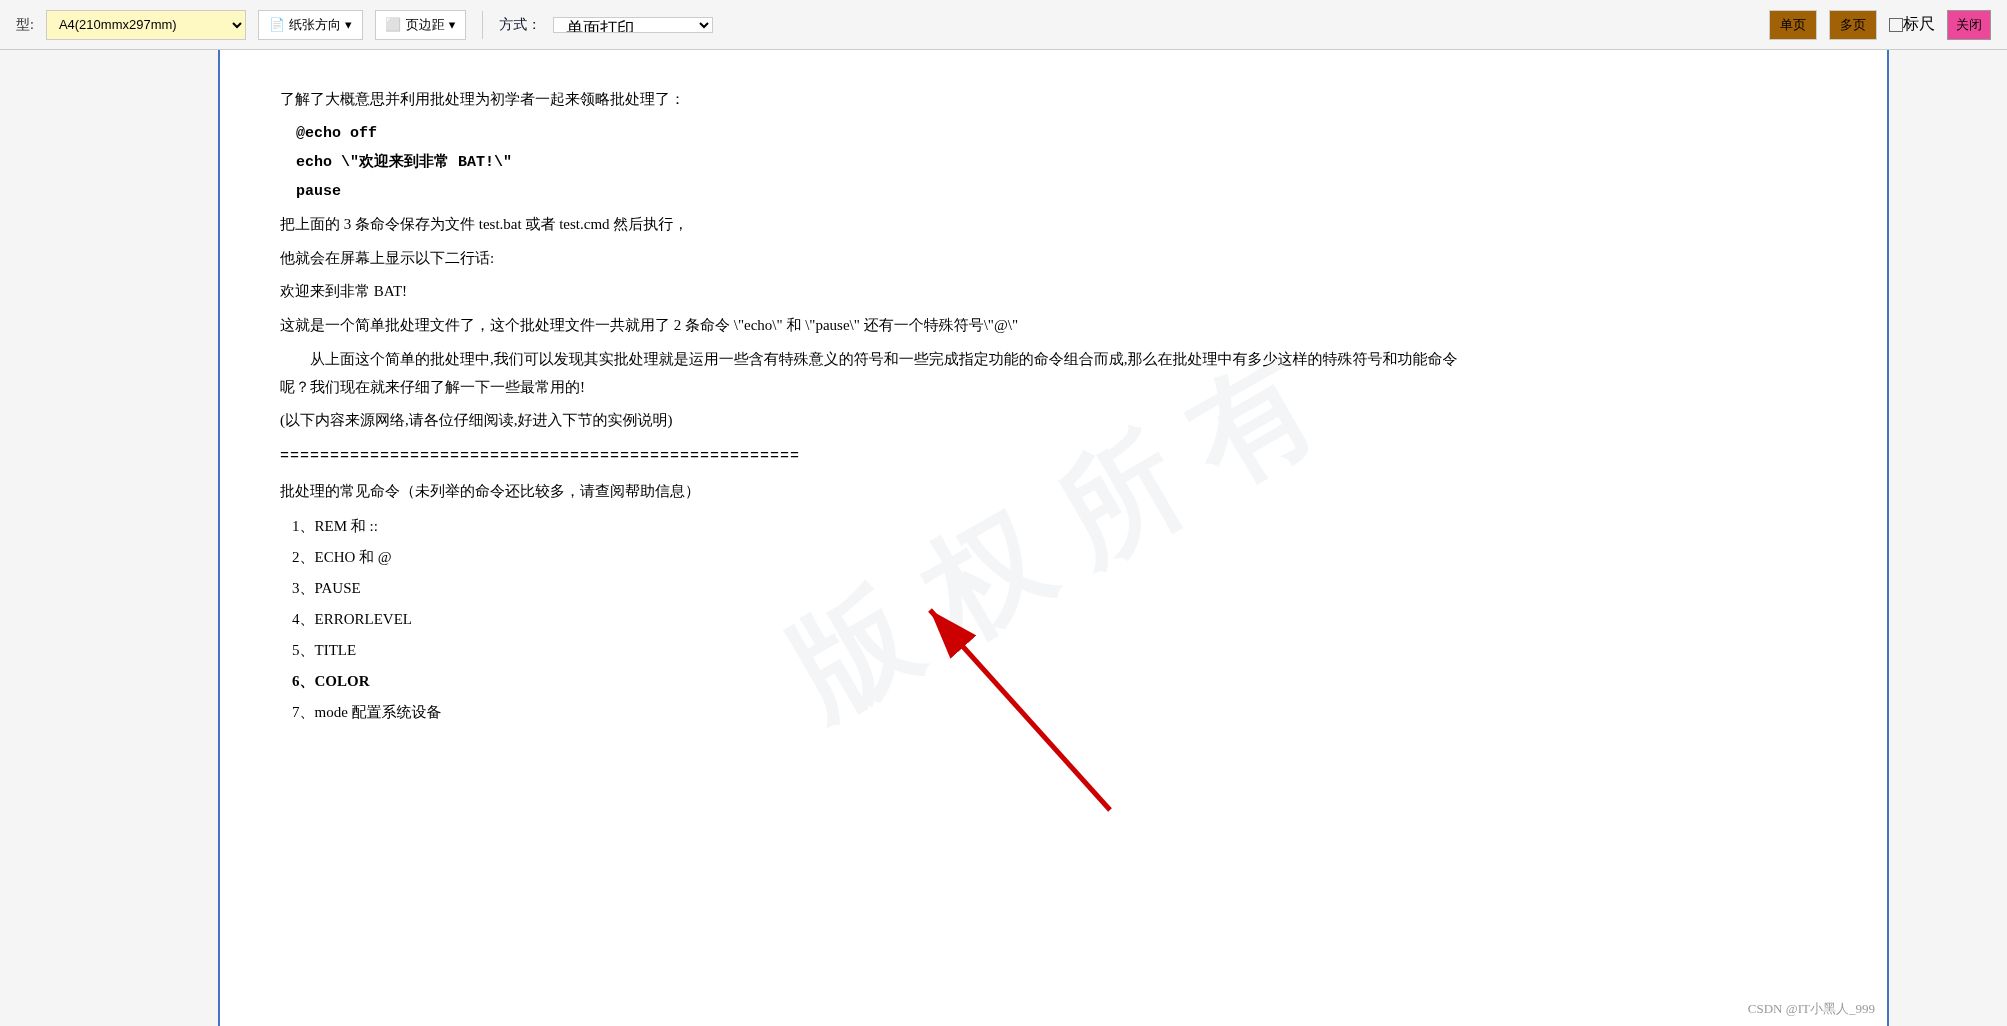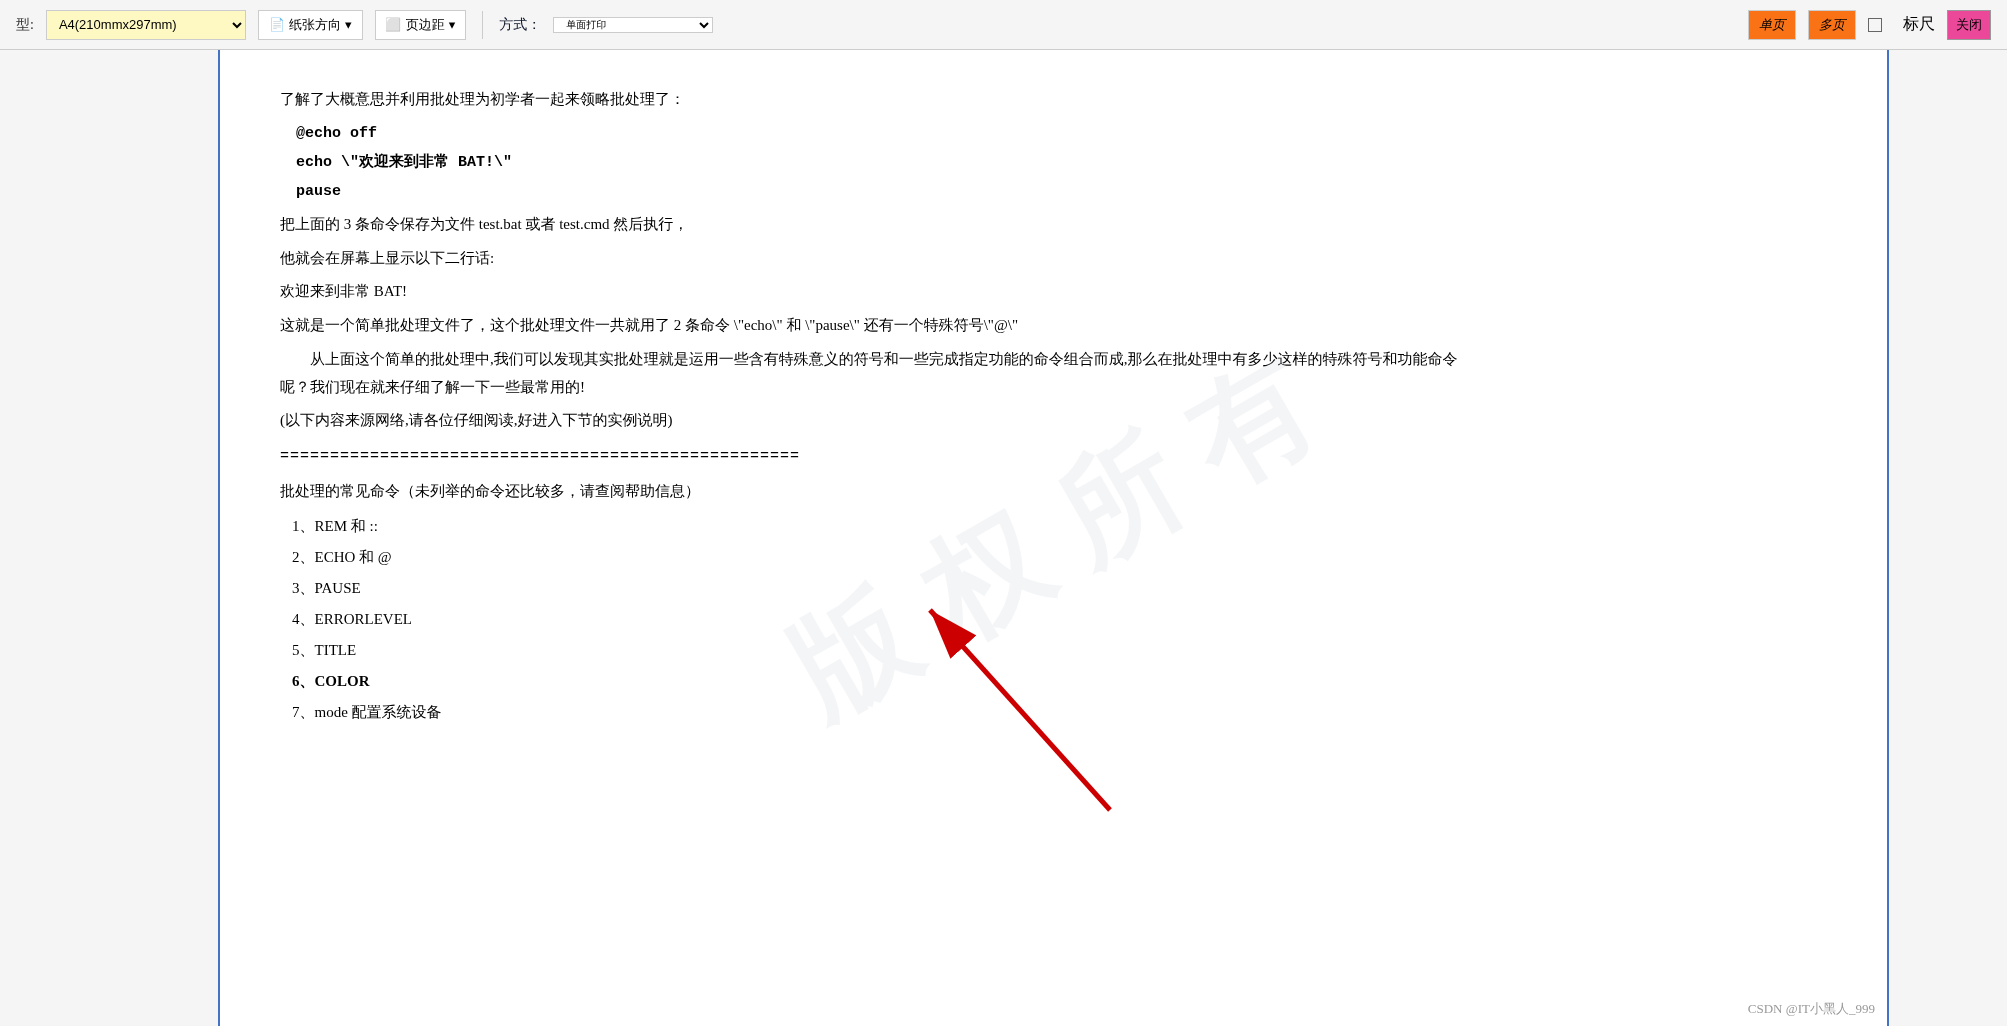--- a/index.html
+++ b/index.html
@@ -48,40 +48,39 @@
       display: flex;
       align-items: center;
       gap: 4px;
     }
     .toolbar-separator { width: 1px; height: 28px; background: #ccc; margin: 0 4px; }
     .toolbar-method-label { font-size: 14px; color: #0f172a; }
     .toolbar-method-select {
       height: 16px;
       border: 1px solid #ccc;
       background: #fff;
-      font-size: 10px;
+      font-size: 17px;
       padding: 0 8px;
       min-width: 160px;
       cursor: pointer;
     }
     .toolbar-right {
       margin-left: auto;
       display: flex;
       align-items: center;
       gap: 12px;
     }
     .toolbar-right-btn {
       height: 30px;
       border: 1px solid #ccc;
-      background: #f97316;
+      background: #a16207;
       font-size: 13px;
       padding: 0 10px;
       cursor: pointer;
       white-space: nowrap;
-      font-style: italic;
     }
     .close-btn {
       height: 30px;
       border: 1px solid #999;
       background: #ec4899;
       font-size: 13px;
       padding: 0 8px;
       cursor: pointer;
     }
 
@@ -221,21 +220,21 @@
   <div class="toolbar-separator"></div>
 
   <span class="toolbar-method-label">方式：</span>
   <select class="toolbar-method-select">
     <option>单面打印</option>
   </select>
 
   <div class="toolbar-right">
     <button class="toolbar-right-btn">单页</button>
     <button class="toolbar-right-btn">多页</button>
-    <div style="display:flex;align-items:center;gap:21px;">
+    <div style="display:flex;align-items:center;gap:0;">
       <div class="checkbox"></div>
       <span>标尺</span>
     </div>
     <button class="close-btn">关闭</button>
   </div>
 </div>
 
 <div class="main-container">
 
   <div class="left-margin"></div>

